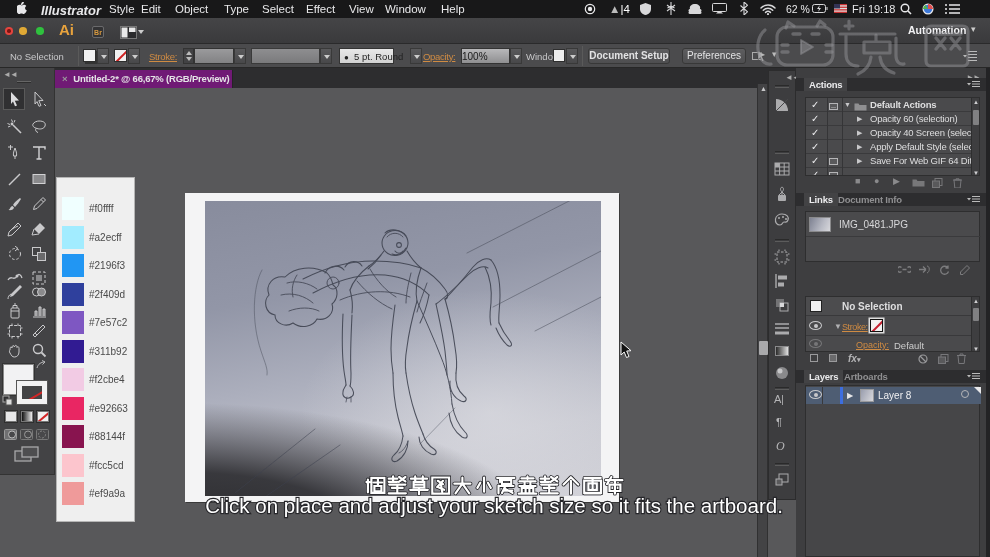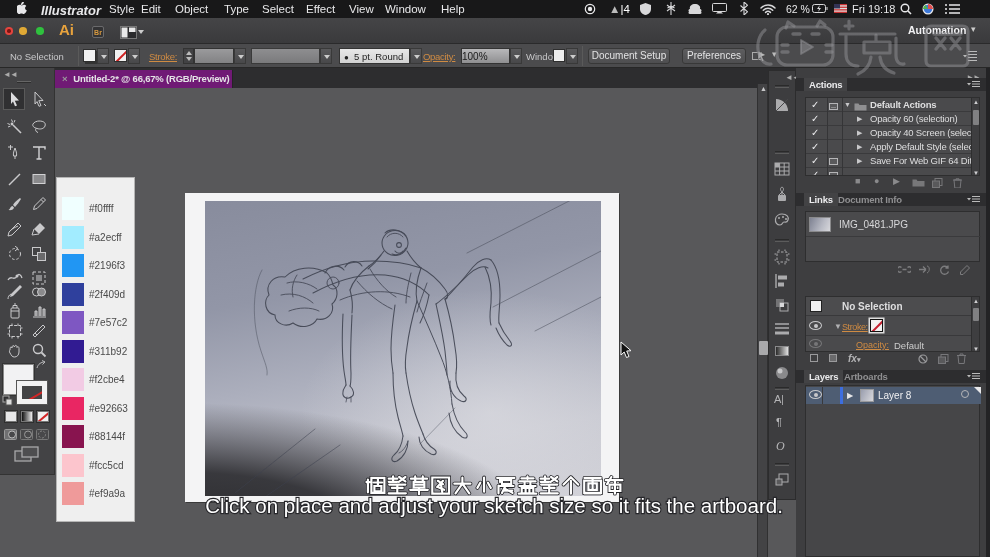--- a/index.html
+++ b/index.html
@@ -158,30 +158,30 @@
 <div class="ddarrow" style="left:128px;"></div>
 <span class="orange" style="position:absolute;left:149px;top:7px;font-size:9.5px;letter-spacing:-0.3px;">Stroke:</span>
 <div style="position:absolute;left:183px;top:4px;width:11px;height:16px;background:#424244;border:1px solid #333;">
         <div style="position:absolute;left:2px;top:2px;border-left:3px solid transparent;border-right:3px solid transparent;border-bottom:4px solid #bbb;"></div>
         <div style="position:absolute;left:2px;bottom:2px;border-left:3px solid transparent;border-right:3px solid transparent;border-top:4px solid #bbb;"></div>
       </div>
 <div style="position:absolute;left:194px;top:4px;width:40px;height:16px;background:linear-gradient(#9a9a9c,#828284);border:1px solid #333;"></div>
 <div class="ddarrow" style="left:234px;top:4px;"></div>
 <div style="position:absolute;left:251px;top:4px;width:69px;height:16px;background:linear-gradient(#8e8e90,#7a7a7c);border:1px solid #3a3a3a;"></div>
 <div class="ddarrow" style="left:320px;top:4px;"></div>
-<div style="position:absolute;left:339px;top:4px;width:71px;height:16px;background:linear-gradient(#e8e8e8,#d2d2d2);border:1px solid #333;color:#222;font-size:9.5px;line-height:15px;white-space:nowrap;"><span style="margin-left:4px;"><span style="font-size:8px;">●</span>&nbsp;&nbsp;5 pt. Round</span></div>
+<div style="position:absolute;left:339px;top:4px;width:55px;height:16px;background:linear-gradient(#e8e8e8,#d2d2d2);border:1px solid #333;color:#222;font-size:9.5px;line-height:15px;white-space:nowrap;"><span style="margin-left:4px;"><span style="font-size:8px;">●</span>&nbsp;&nbsp;5 pt. Round</span></div>
 <div class="ddarrow" style="left:410px;top:4px;"></div>
 <span class="orange" style="position:absolute;left:423px;top:7px;font-size:9.5px;letter-spacing:-0.3px;">Opacity:</span>
 <div style="position:absolute;left:461px;top:4px;width:49px;height:16px;background:linear-gradient(#b8b8ba,#8f8f91);border:1px solid #333;color:#1a1a1a;font-size:10px;line-height:15px;"><span style="">100%</span></div>
 <div class="ddarrow" style="left:510px;top:4px;"></div>
 <span style="position:absolute;left:526px;top:7px;font-size:9.5px;">Window:</span>
 <div style="position:absolute;left:553px;top:5px;width:12px;height:13px;background:#eee;border:1px solid #2e2e2e;"></div>
 <div class="ddarrow" style="left:566px;"></div>
 <div style="position:absolute;left:582px;top:2px;height:20px;width:1px;background:#3a3a3a;border-right:1px solid #5a5a5a;"></div>
-<div class="cbtn" style="left:588px;width:82px;">Document Setup</div>
+<div class="cbtn" style="left:588px;width:82px;font-weight:bold;">Document Setup</div>
 <div class="cbtn" style="left:682px;width:64px;">Preferences</div>
 <svg style="position:absolute;left:752px;top:6px;" width="16" height="12" viewBox="0 0 16 12">
         <rect x="0.5" y="2.5" width="9" height="7" fill="none" stroke="#aaa"></rect>
         <path d="M6,1 L14,5 L10,6.5 L12,11 L10,11.5 L8.5,7.5 L6,9.5 Z" fill="#bbb" stroke="#333" stroke-width="0.5"></path>
       </svg>
 <span style="position:absolute;left:772px;top:5px;color:#bbb;font-size:9px;">▾</span>
 <svg style="position:absolute;left:963px;top:7px;" width="14" height="10" viewBox="0 0 14 10">
         <path d="M0,4 l4,0 l-2,2.5 z" fill="#bbb"></path>
         <path d="M5,0.5 H14 M5,3.5 H14 M5,6.5 H14 M5,9.5 H14" stroke="#bbb" stroke-width="1.2"></path>
       </svg>

